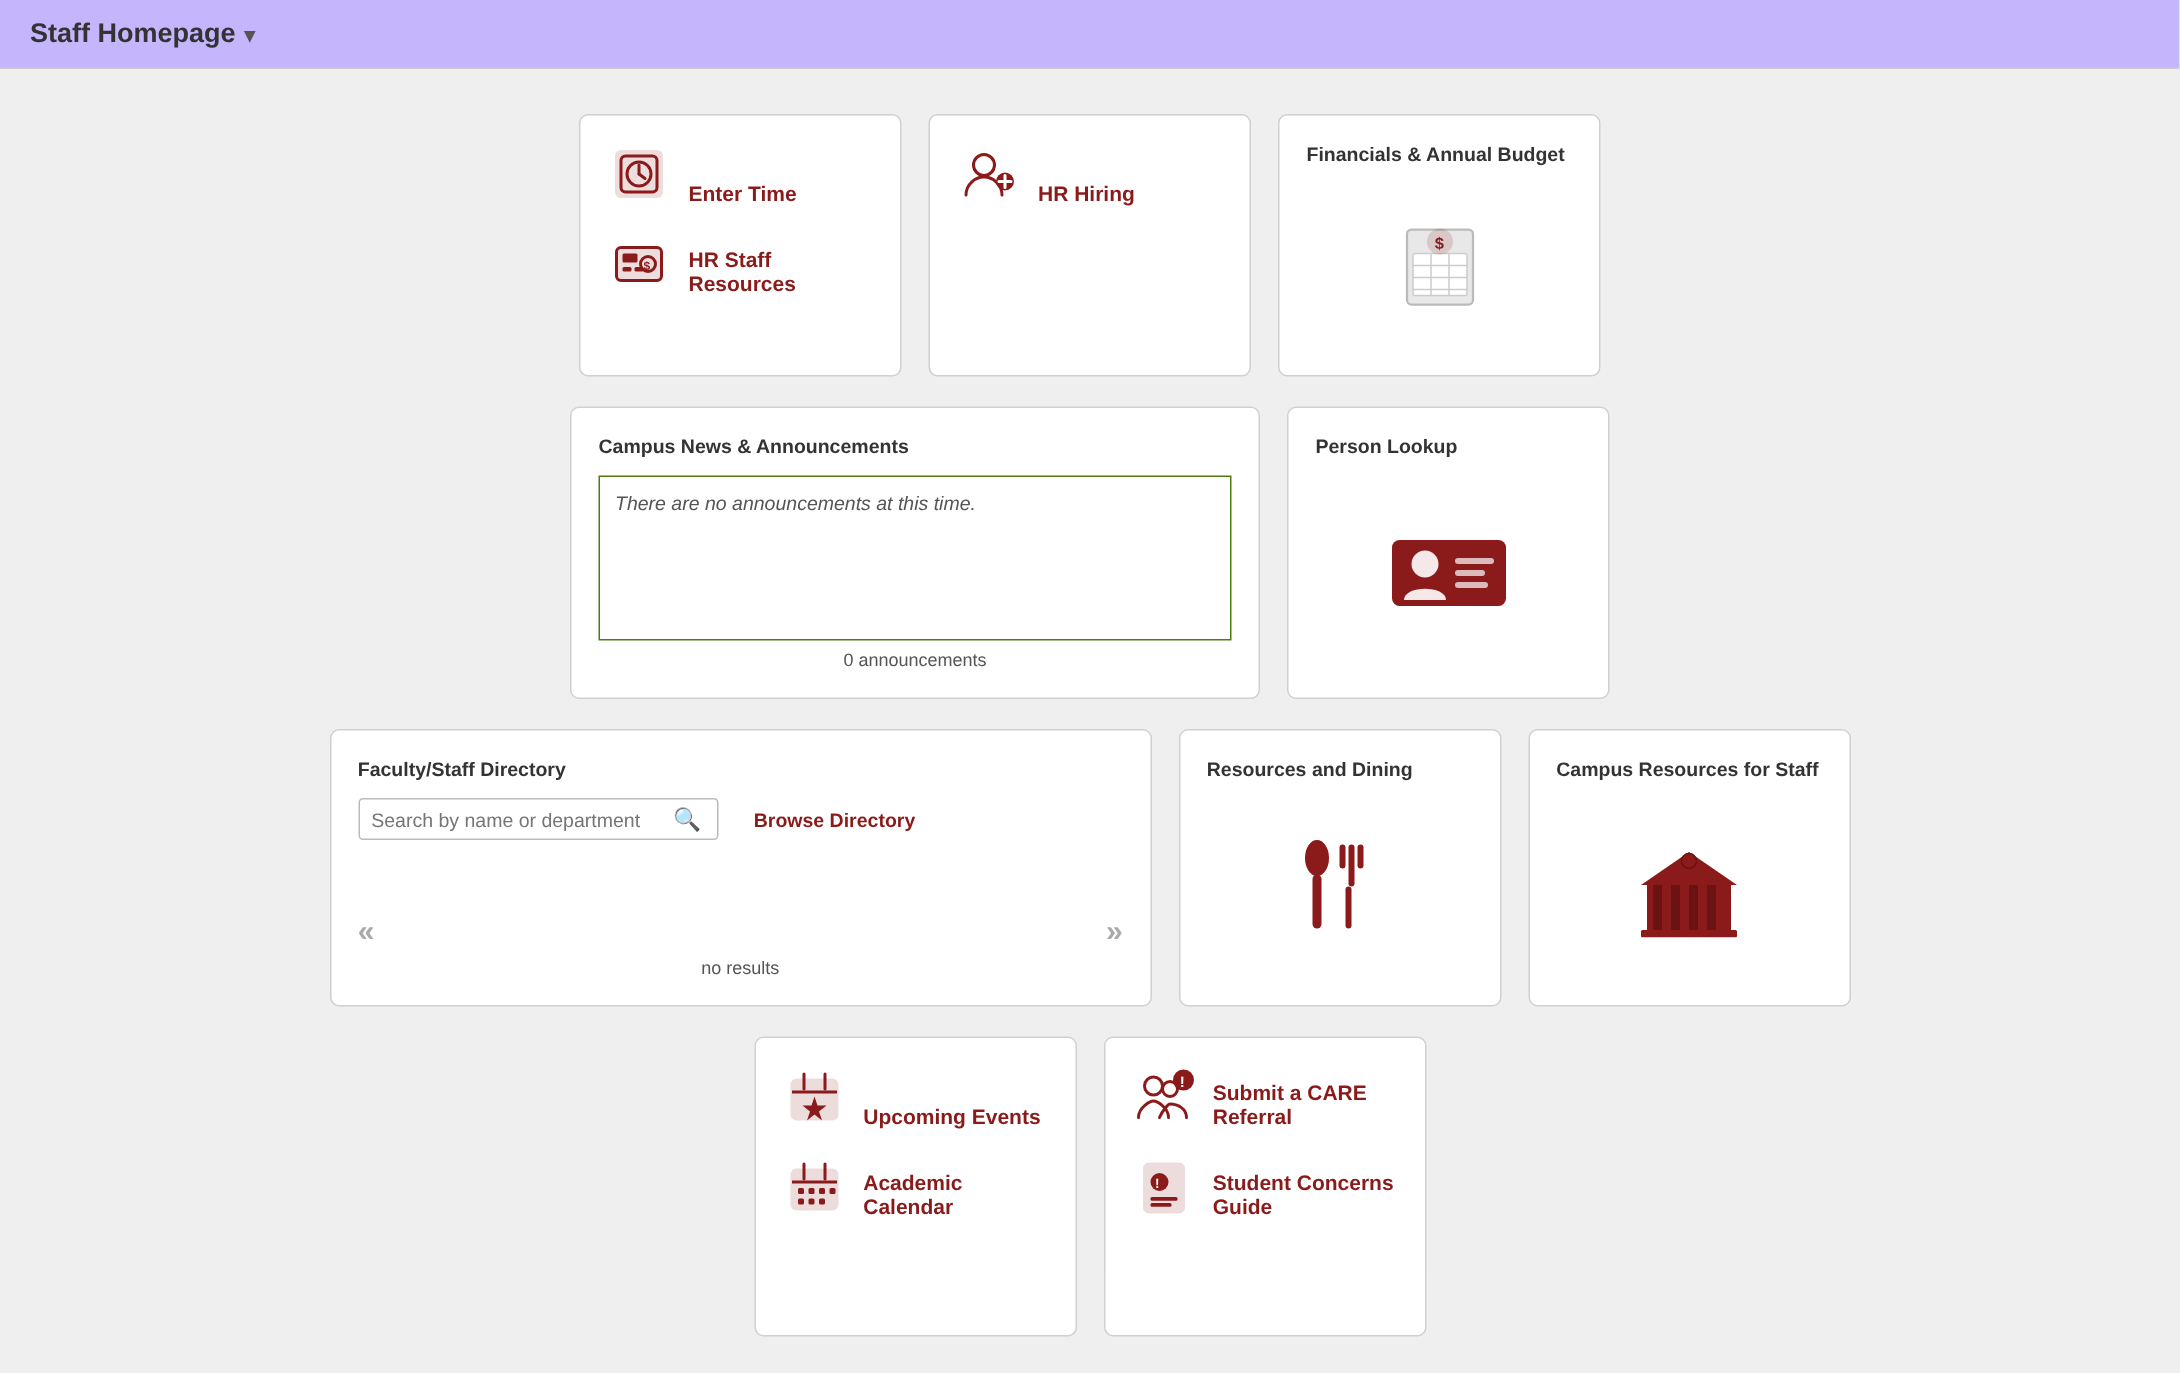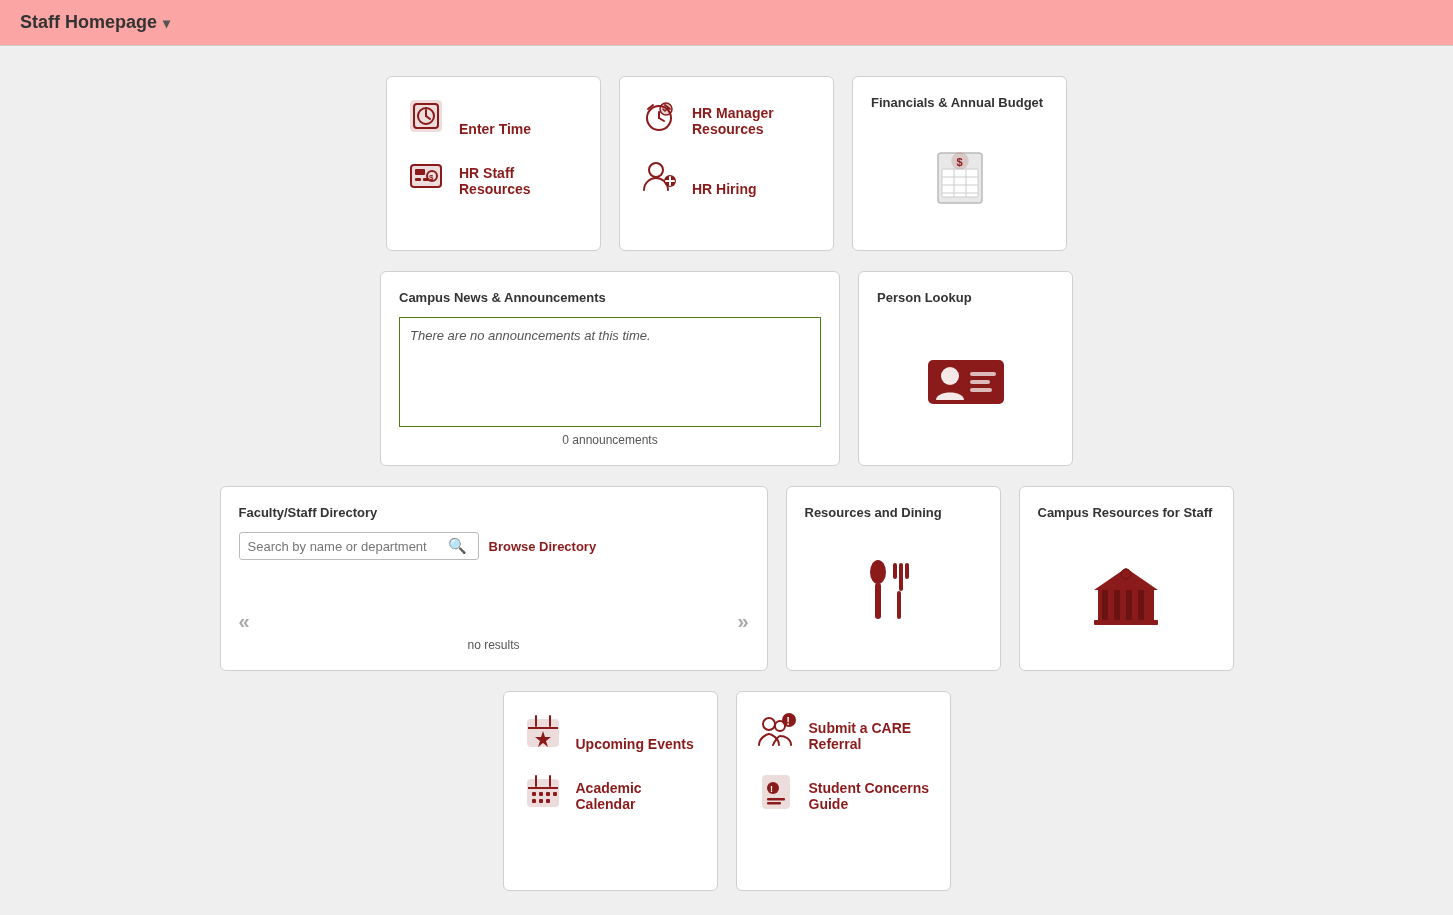--- a/index.html
+++ b/index.html
@@ -2,21 +2,21 @@
 <html><head>
   <meta charset="utf-8">
   <style>
     * { box-sizing: border-box; margin: 0; padding: 0; }
     body {
       font-family: Arial, sans-serif;
       background: #f0efef;
       min-height: 915px;
     }
     .header {
-      background: #fca5a5;
+      background: #c4b5fd;
       border-bottom: 1px solid #ccc;
       padding: 12px 20px;
       display: flex;
       align-items: center;
     }
     .header-title {
       font-size: 18px;
       font-weight: bold;
       color: #333;
       cursor: pointer;
@@ -117,21 +117,21 @@
       color: #555;
     }
     
     .card-directory {
       width: 548px;
       min-height: 185px;
     }
     .search-row {
       display: flex;
       align-items: center;
-      gap: 10px;
+      gap: 24px;
       margin-bottom: 10px;
     }
     .search-input-wrap {
       display: flex;
       align-items: center;
       border: 1px solid #bbb;
       border-radius: 3px;
       padding: 4px 8px;
       background: #fff;
       flex: 1;
@@ -247,35 +247,20 @@
           </svg>
         </div>
         <span class="card-link-text">HR Staff Resources</span>
       </a>
     </div>
 
     <div class="card card-md">
       <a class="card-link-item" href="#">
         <div class="icon-box">
           <svg width="38" height="38" viewBox="0 0 38 38">
-            <circle cx="19" cy="21" r="12" stroke="#8b1a1a" stroke-width="2" fill="none"></circle>
-            <line x1="19" y1="15" x2="19" y2="21" stroke="#8b1a1a" stroke-width="2" stroke-linecap="round"></line>
-            <line x1="19" y1="21" x2="24" y2="24" stroke="#8b1a1a" stroke-width="2" stroke-linecap="round"></line>
-            <path d="M8 12 L13 8" stroke="#8b1a1a" stroke-width="2" stroke-linecap="round"></path>
-            <path d="M30 12 L25 8" stroke="#8b1a1a" stroke-width="2" stroke-linecap="round"></path>
-            <circle cx="26" cy="12" r="6" fill="#8b1a1a" opacity="0.2"></circle>
-            <circle cx="26" cy="12" r="6" stroke="#8b1a1a" stroke-width="1.5" fill="none"></circle>
-            <path d="M23 12 l2 2 3-3" stroke="#8b1a1a" stroke-width="1.5" fill="none" stroke-linecap="round" stroke-linejoin="round"></path>
-          </svg>
-        </div>
-        <span class="card-link-text">HR Manager Resources</span>
-      </a>
-      <a class="card-link-item" href="#">
-        <div class="icon-box">
-          <svg width="38" height="38" viewBox="0 0 38 38">
             <circle cx="16" cy="13" r="7" stroke="#8b1a1a" stroke-width="2" fill="none"></circle>
             <path d="M4 33 C4 26 10 21 16 21 C22 21 28 26 28 33" stroke="#8b1a1a" stroke-width="2" fill="none" stroke-linecap="round"></path>
             <circle cx="30" cy="24" r="6" fill="#8b1a1a"></circle>
             <line x1="30" y1="20" x2="30" y2="28" stroke="#fff" stroke-width="2" stroke-linecap="round"></line>
             <line x1="26" y1="24" x2="34" y2="24" stroke="#fff" stroke-width="2" stroke-linecap="round"></line>
           </svg>
         </div>
         <span class="card-link-text">HR Hiring</span>
       </a>
     </div>

